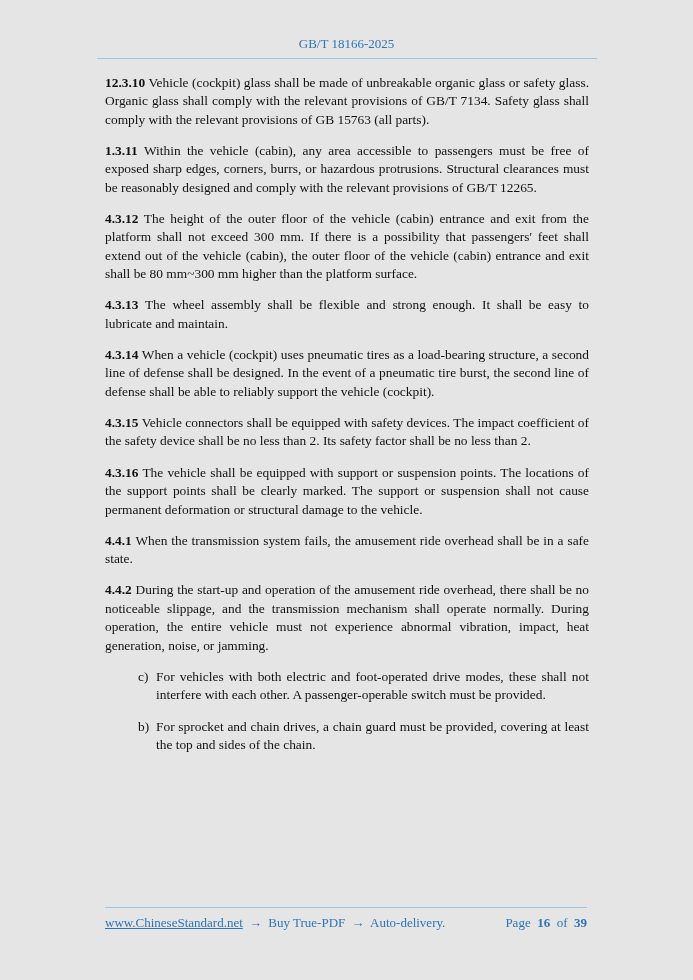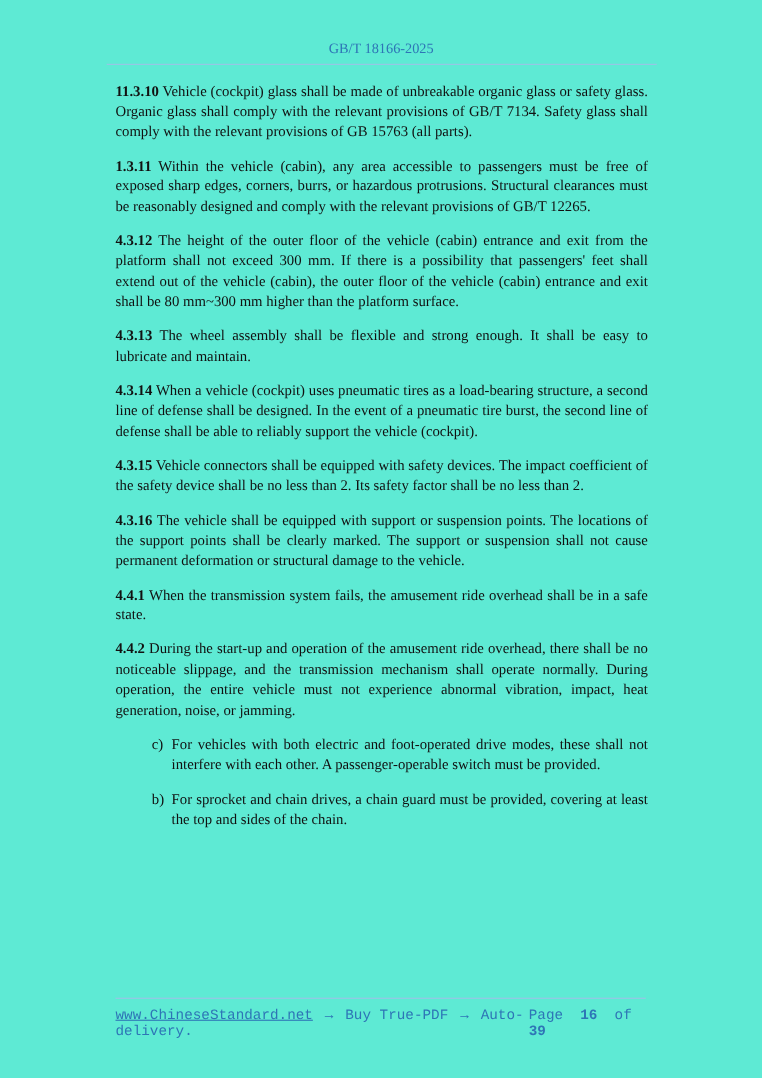--- a/index.html
+++ b/index.html
@@ -1,17 +1,17 @@
 <!DOCTYPE html>
 <html><head>
 <meta charset="utf-8">
 <style>
   html, body { margin: 0; padding: 0; background: #ffffff; }
   body { width: 693px; height: 980px; position: relative; overflow: hidden; }
-  .page { position: absolute; left: 0; top: 0; width: 693px; height: 980px; background: #5eead4; }
+  .page { position: absolute; left: 0; top: 0; width: 693px; height: 980px; background: #e5e5e5; }
   .header-title {
     position: absolute; left: 0; width: 693px; top: 36px; text-align: center;
     font-family: "Liberation Serif", serif; font-size: 13px; color: #2e75b6;
   }
   .header-rule {
     position: absolute; left: 97px; width: 500px; top: 58px; height: 0;
     border-top: 1px solid #9dc3e6;
   }
   .body-text {
     position: absolute; left: 105px; width: 484px; top: 74px;
@@ -22,36 +22,36 @@
   .para b { font-weight: bold; }
   .heading { font-weight: bold; margin: 0 0 13px 0; }
   .list-item { margin: 0 0 13.4px 0; padding-left: 33px; text-indent: -18px; margin-left: 18px; }
   .list-item .marker { display: inline-block; width: 18px; text-indent: 0; }
   .footer-rule {
     position: absolute; left: 105px; width: 482px; top: 907px; height: 0;
     border-top: 1px solid #9dc3e6;
   }
   .footer {
     position: absolute; left: 105px; width: 482px; top: 915px;
-    font-family: Liberation Mono, monospace; font-size: 13px; color: #2e75b6;
+    font-family: Liberation Serif, serif; font-size: 13px; color: #2e75b6;
     display: flex; justify-content: space-between;
   }
   .footer a { color: #2e75b6; text-decoration: underline; }
   .footer .arrow { margin: 0 3px; }
   .pg b { font-weight: bold; }
 </style>
 </head>
 <body>
 
 <div class="page">
   <div class="header-title">GB/T 18166-2025</div>
   <div class="header-rule"></div>
 
   <div class="body-text">
-    <p class="para"><b>11.3.10</b><span> Vehicle (cockpit) glass shall be made of unbreakable organic glass or safety glass. Organic glass shall comply with the relevant provisions of GB/T 7134. Safety glass shall comply with the relevant provisions of GB 15763 (all parts).</span></p>
+    <p class="para"><b>12.3.10</b><span> Vehicle (cockpit) glass shall be made of unbreakable organic glass or safety glass. Organic glass shall comply with the relevant provisions of GB/T 7134. Safety glass shall comply with the relevant provisions of GB 15763 (all parts).</span></p>
     <p class="para"><b>1.3.11</b><span> Within the vehicle (cabin), any area accessible to passengers must be free of exposed sharp edges, corners, burrs, or hazardous protrusions. Structural clearances must be reasonably designed and comply with the relevant provisions of GB/T 12265.</span></p>
     <p class="para"><b>4.3.12</b><span> The height of the outer floor of the vehicle (cabin) entrance and exit from the platform shall not exceed 300 mm. If there is a possibility that passengers' feet shall extend out of the vehicle (cabin), the outer floor of the vehicle (cabin) entrance and exit shall be 80 mm~300 mm higher than the platform surface.</span></p>
     <p class="para"><b>4.3.13</b><span> The wheel assembly shall be flexible and strong enough. It shall be easy to lubricate and maintain.</span></p>
     <p class="para"><b>4.3.14</b><span> When a vehicle (cockpit) uses pneumatic tires as a load-bearing structure, a second line of defense shall be designed. In the event of a pneumatic tire burst, the second line of defense shall be able to reliably support the vehicle (cockpit).</span></p>
     <p class="para"><b>4.3.15</b><span> Vehicle connectors shall be equipped with safety devices. The impact coefficient of the safety device shall be no less than 2. Its safety factor shall be no less than 2.</span></p>
     <p class="para"><b>4.3.16</b><span> The vehicle shall be equipped with support or suspension points. The locations of the support points shall be clearly marked. The support or suspension shall not cause permanent deformation or structural damage to the vehicle.</span></p>
 
 
     <p class="para"><b>4.4.1</b><span> When the transmission system fails, the amusement ride overhead shall be in a safe state.</span></p>
     <p class="para"><b>4.4.2</b><span> During the start-up and operation of the amusement ride overhead, there shall be no noticeable slippage, and the transmission mechanism shall operate normally. During operation, the entire vehicle must not experience abnormal vibration, impact, heat generation, noise, or jamming.</span></p>

